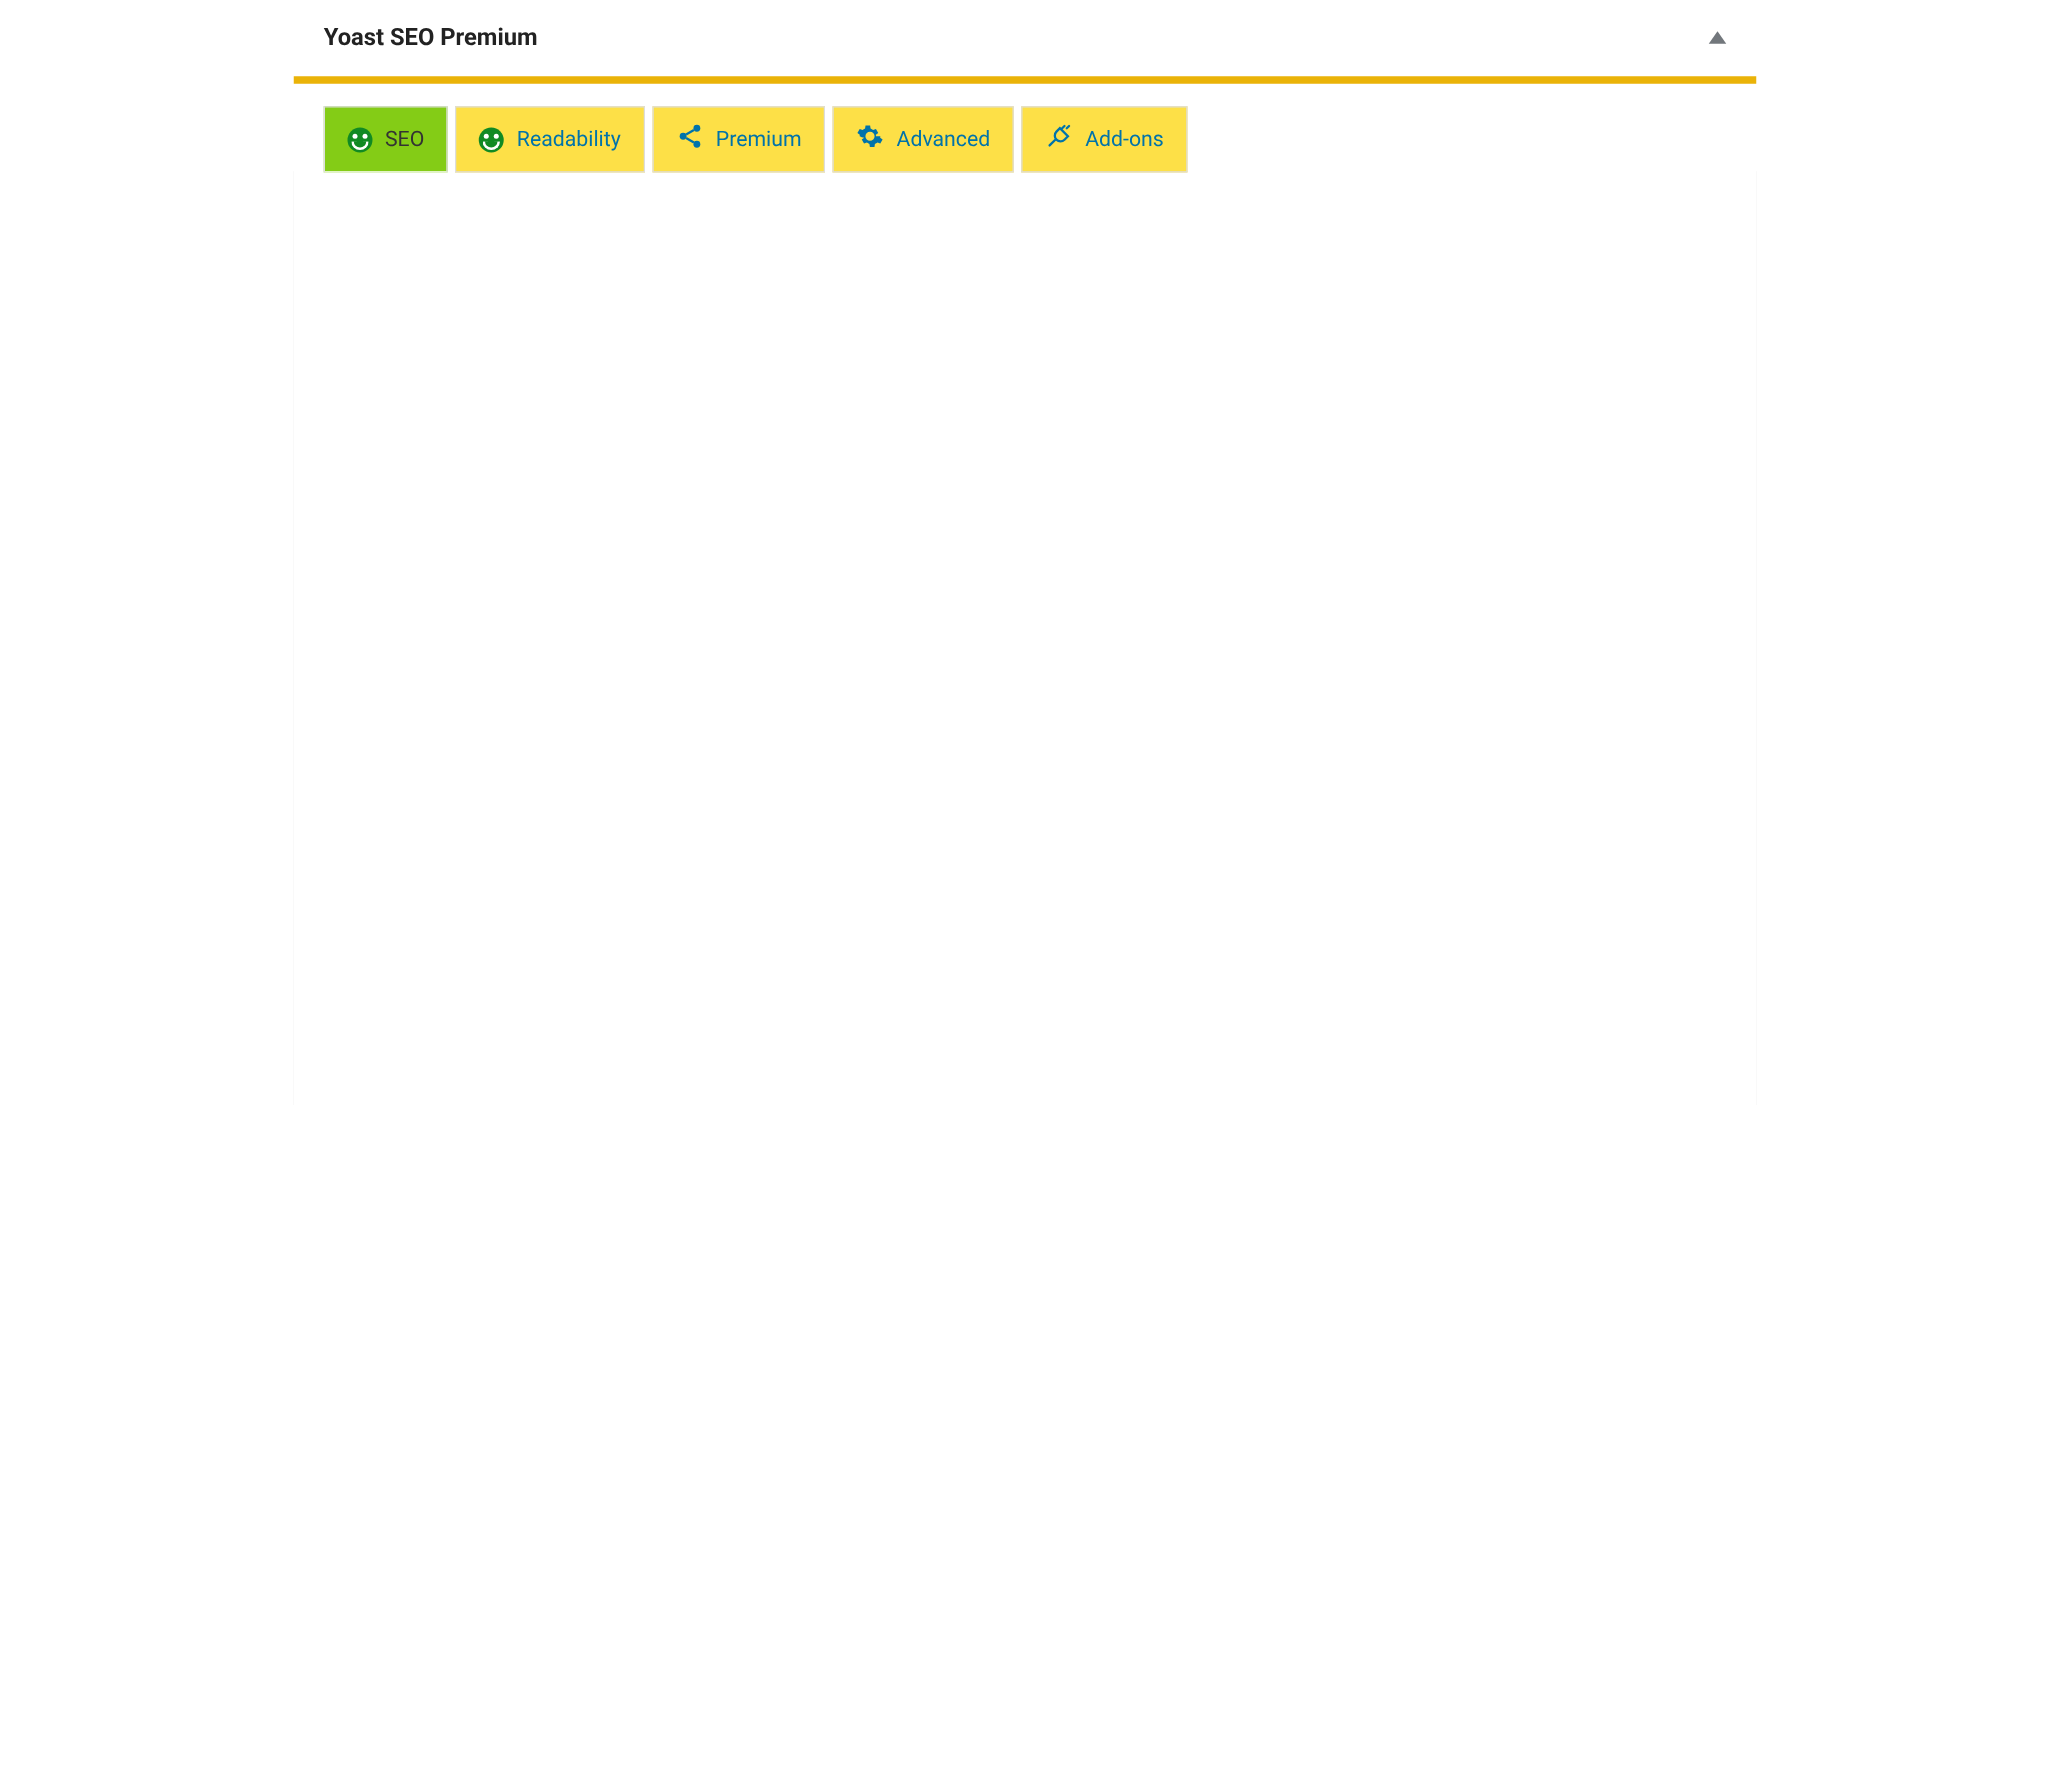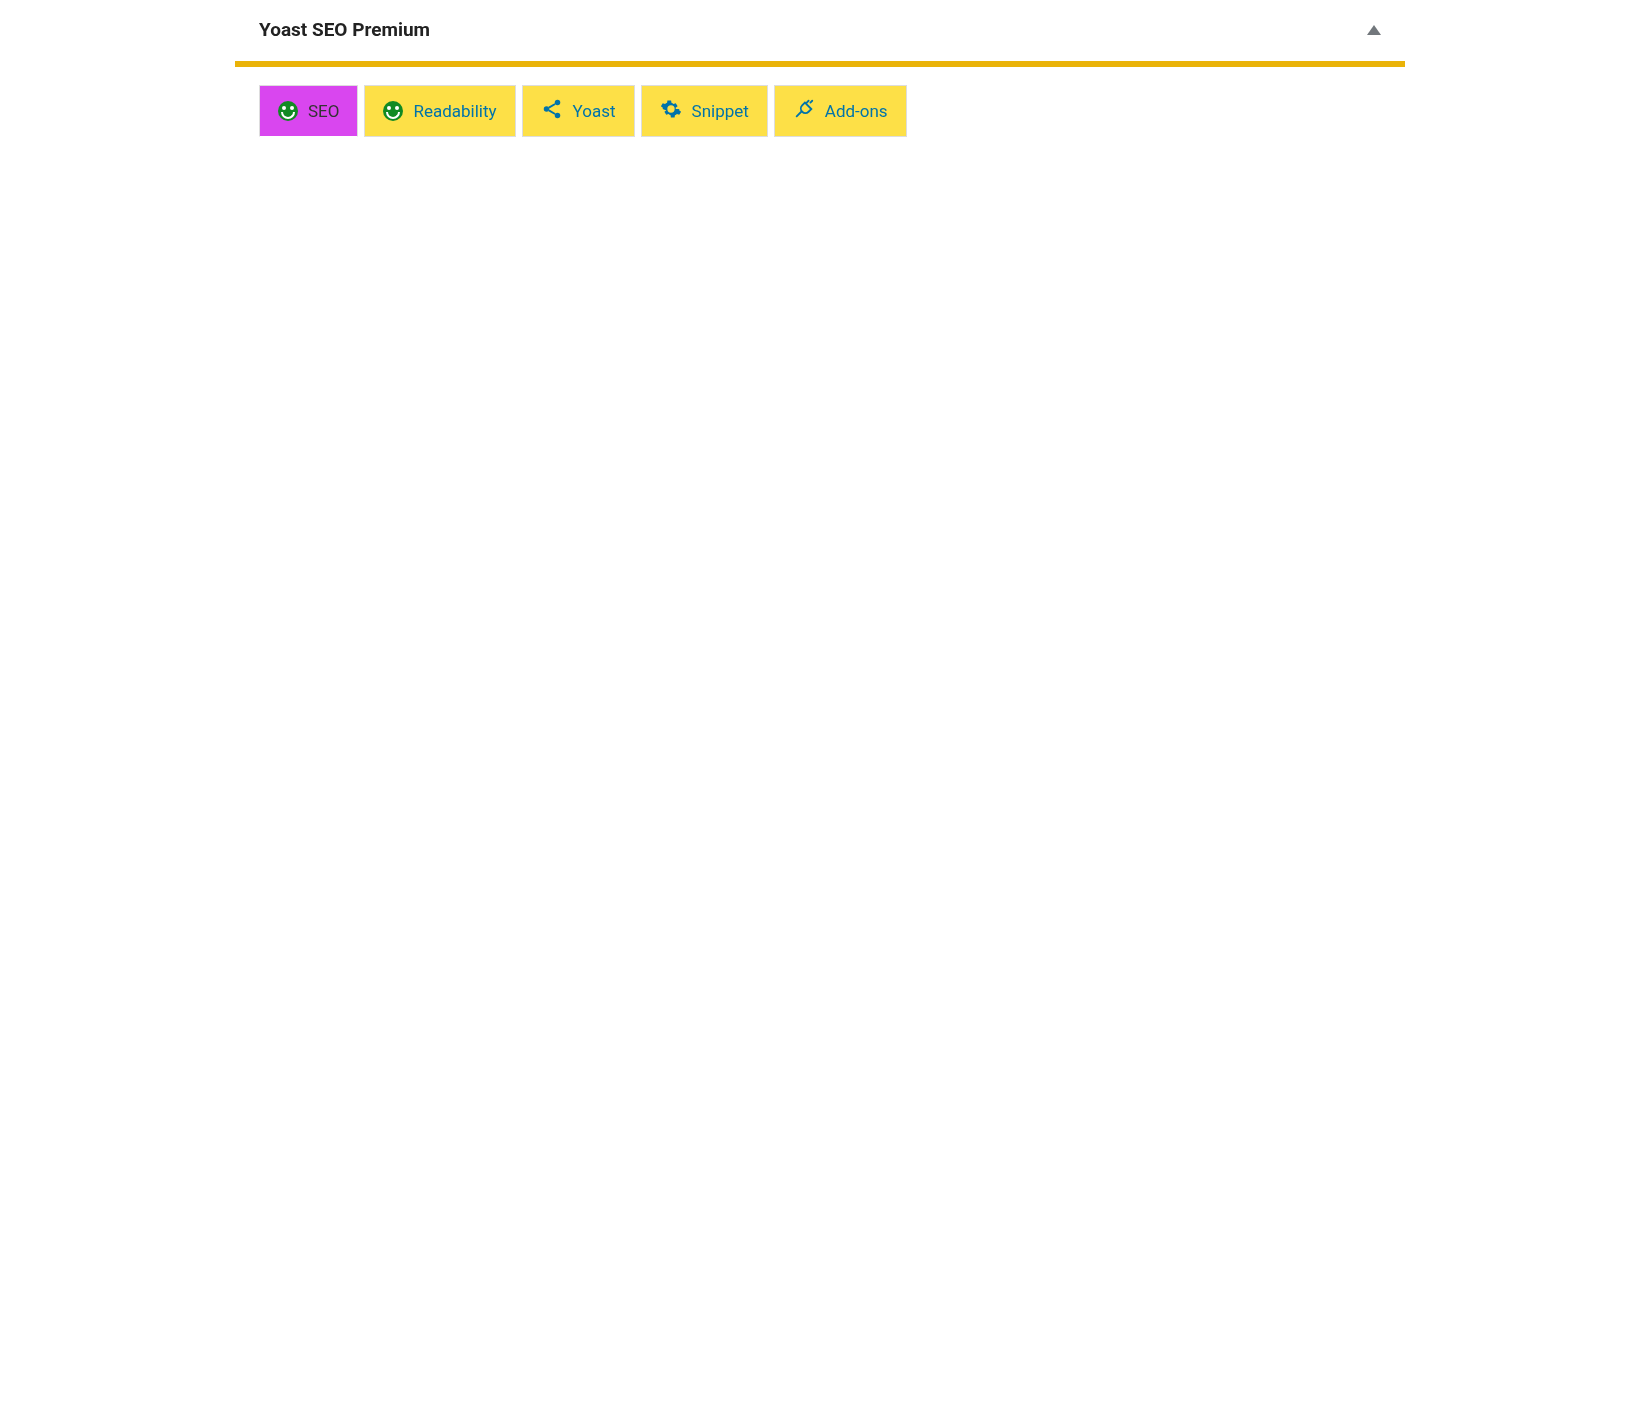--- a/index.html
+++ b/index.html
@@ -45,21 +45,21 @@
     align-items: center;
     gap: 10px;
     padding: 12px 18px;
     font-size: 17px;
     cursor: pointer;
     background: #fde047;
     border: 1px solid #ddd;
     color: #0073aa;
   }
   .tab.active {
-    background: #d946ef;
+    background: #84cc16;
     border: 1px solid #ddd;
     border-bottom: 1px solid #fff;
     color: #333;
   }
   .tab .label { }
   .smiley {
     width: 20px; height: 20px;
     border-radius: 50%;
     background: #118a23;
     position: relative;
@@ -276,29 +276,29 @@
       </div>
       <div class="tab">
         <span class="ic-blue">
           <svg viewBox="0 0 24 24">
               <circle cx="18" cy="5" r="3"></circle>
               <circle cx="6" cy="12" r="3"></circle>
               <circle cx="18" cy="19" r="3"></circle>
               <path d="M8.6 13.5l6.8 4M15.4 6.5l-6.8 4" stroke="#0073aa" stroke-width="2" fill="none"></path>
             </svg>
         </span>
-        <span class="label">Yoast</span>
+        <span class="label">Premium</span>
       </div>
       <div class="tab">
         <span class="ic-blue">
           <svg viewBox="0 0 24 24">
               <path d="M12 8a4 4 0 100 8 4 4 0 000-8zm9 4a7 7 0 01-.1 1.3l2.1 1.6-2 3.5-2.5-1a7 7 0 01-2.2 1.3l-.4 2.6h-4l-.4-2.6a7 7 0 01-2.2-1.3l-2.5 1-2-3.5 2.1-1.6A7 7 0 013 12c0-.4 0-.9.1-1.3L1 9.1l2-3.5 2.5 1A7 7 0 017.7 5.3L8.1 2.7h4l.4 2.6a7 7 0 012.2 1.3l2.5-1 2 3.5-2.1 1.6c.1.4.1.9.1 1.3z"></path>
             </svg>
         </span>
-        <span class="label">Snippet</span>
+        <span class="label">Advanced</span>
       </div>
       <div class="tab">
         <span class="ic-blue">
           <svg viewBox="0 0 24 24">
               <path d="M4 20l5-5m1-7l3-3 7 7-3 3a5 5 0 01-7 0 5 5 0 010-7zm5-3l2-2m2 2l2-2" stroke="#0073aa" stroke-width="2" fill="none" stroke-linecap="round"></path>
             </svg>
         </span>
         <span class="label">Add-ons</span>
       </div>
     </div>

